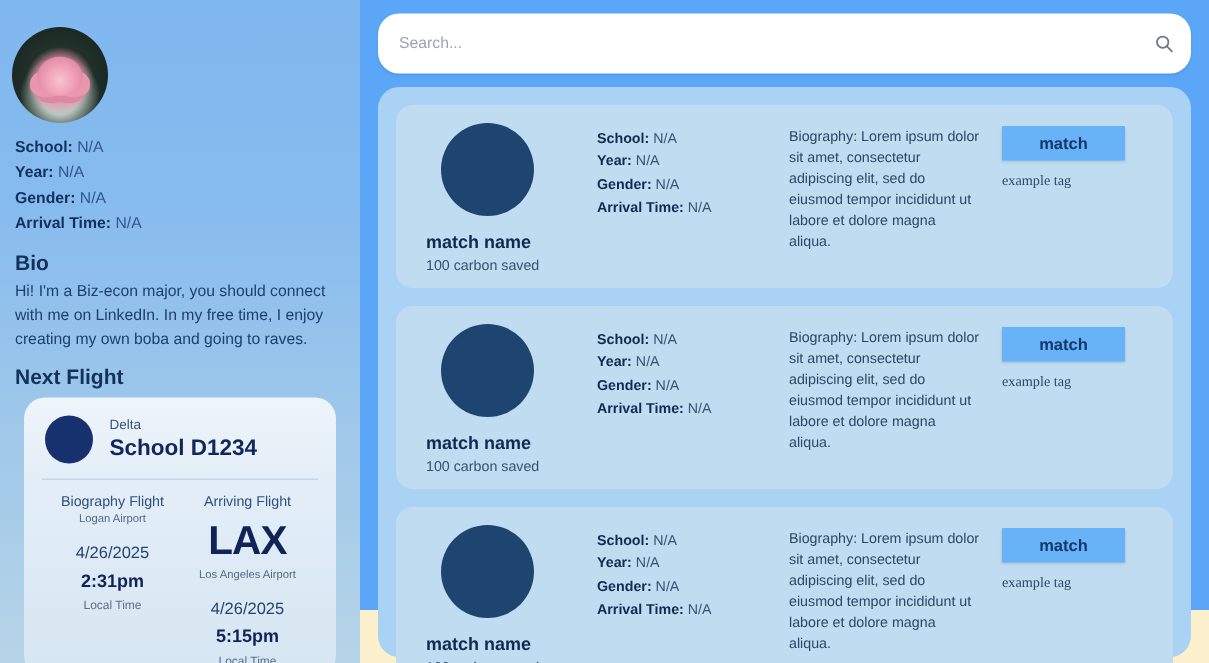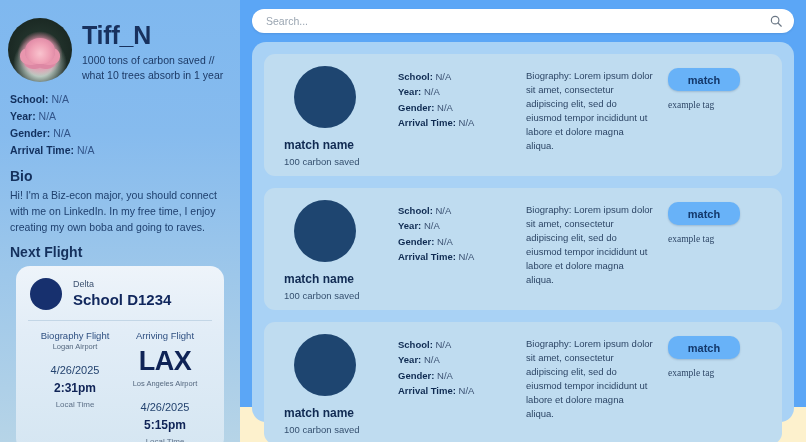--- a/index.html
+++ b/index.html
@@ -91,21 +91,21 @@
   .leg-tz { font-size: 8px; color: #5d7088; margin-top: 5px; }
 
   
   .right {
     flex: 1; height: 442px;
     background: linear-gradient(180deg, #5ba6f6 0%, #5ba6f6 92%, #fdf1cd 92%, #fdf1cd 100%);
     padding: 9px 12px 0 12px;
     position: relative; overflow: hidden;
   }
   .searchbar {
-    height: 24px; background: #ffffff; border-radius: 14px;
+    height: 40px; background: #ffffff; border-radius: 14px;
     display: flex; align-items: center;
     padding: 0 11px 0 14px;
     box-shadow: 0 1px 2px rgba(20,50,90,.13);
   }
   .search-input {
     flex: 1; border: none; outline: none; background: transparent;
     font-family: "Liberation Sans", sans-serif;
     font-size: 10.5px; color: #394b60;
   }
   .search-input::placeholder { color: #9aa5b1; }
@@ -133,40 +133,36 @@
   .mc-carbon { font-size: 9.5px; color: #35506f; margin-top: 4px; }
   .mc-facts { width: 118px; flex: 0 0 118px; padding-top: 3px; }
   .fact { font-size: 9.5px; color: #3b5273; line-height: 1.62; }
   .fact b { color: #0f2b52; font-weight: bold; }
   .mc-bio {
     flex: 1; font-size: 9.5px; color: #2d4666;
     line-height: 1.47; padding: 3px 14px 0 10px; max-width: 172px;
   }
   .mc-action { width: 100px; flex: 0 0 100px; padding-top: 2px; }
   .match-btn {
-    display: block; width: 72px; height: 23px;
-    background: #68b2f8; border: none; border-radius: 10px;
+    display: block; width: 82px; height: 23px;
+    background: #68b2f8; border: none; border-radius: 0;
     color: #13386b; font-size: 11px; font-weight: bold;
     font-family: "Liberation Sans", sans-serif;
     cursor: pointer;
     box-shadow: 0 1px 2px rgba(20,50,90,.2);
   }
   .mc-tag { font-size: 9.5px; color: #2f4868; margin-top: 9px; font-family: Liberation Serif, serif; }
 </style>
 </head>
 <body>
 
 <aside class="sidebar">
 
   <div class="profile-head">
     <div class="avatar"></div>
-    <div>
-      <div class="name">Tiff_N</div>
-      <div class="tagline">1000 tons of carbon saved // what 10 trees absorb in 1 year</div>
-    </div>
   </div>
 
   <div class="detail-list">
     <div class="detail-row">
       <b>School:</b>
       <span>N/A</span>
     </div>
     <div class="detail-row">
       <b>Year:</b>
       <span>N/A</span>

